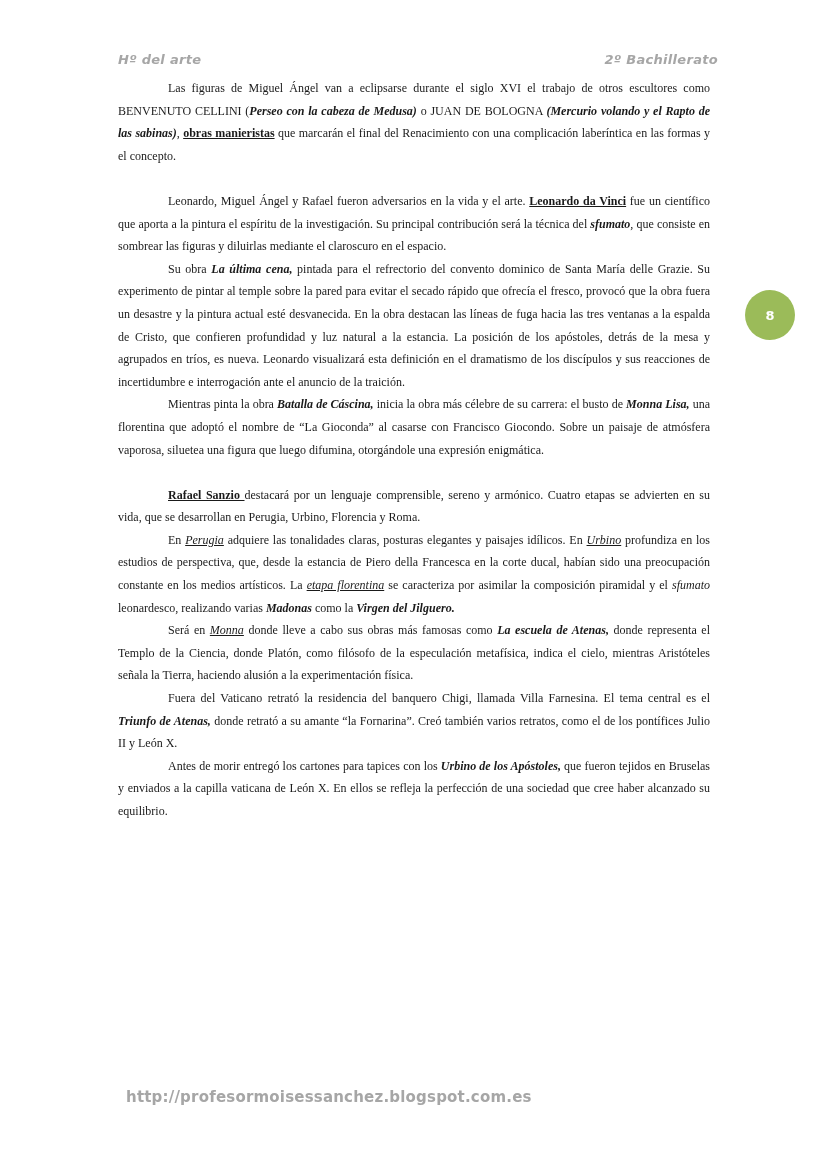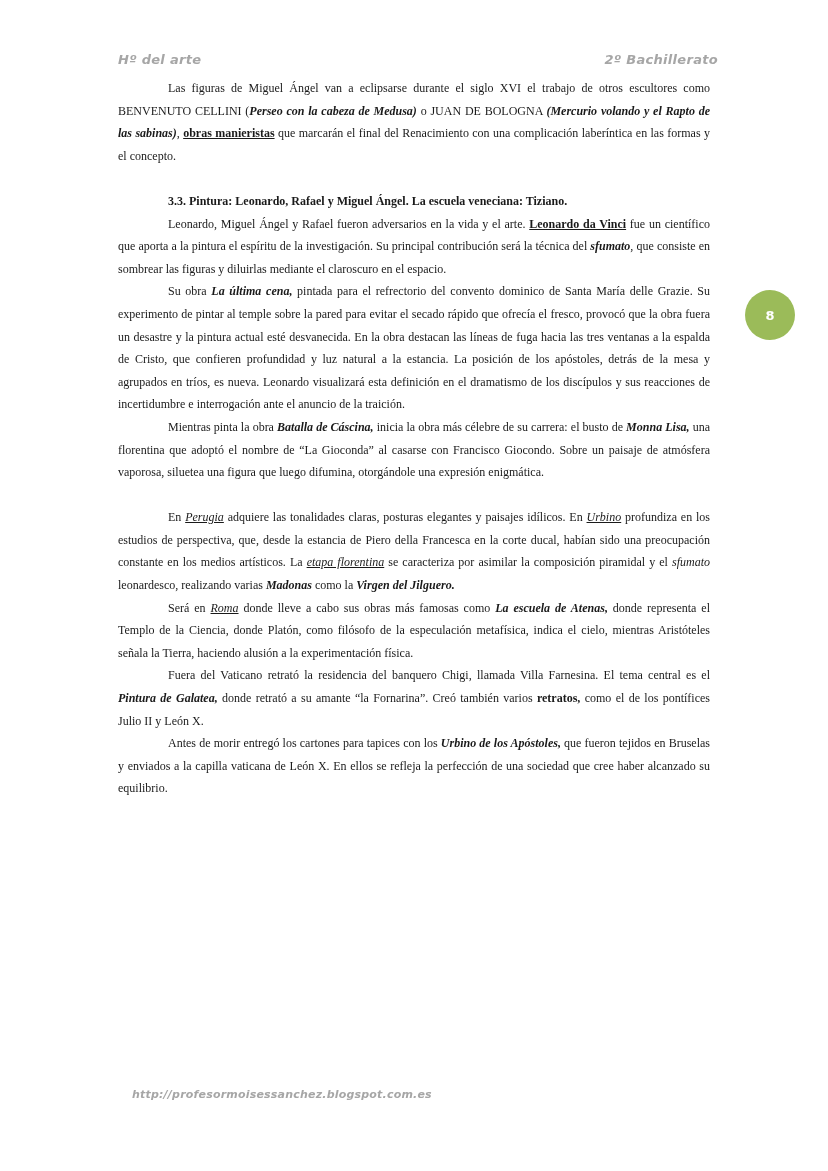--- a/index.html
+++ b/index.html
@@ -5,63 +5,63 @@
   html, body { margin:0; padding:0; background:#ffffff; }
   body { width:828px; height:1171px; position:relative; overflow:hidden; }
   .page { position:absolute; left:0; top:0; width:828px; height:1169px; background:#fff; }
   .hdr { position:absolute; top:52px; font-family:"DejaVu Sans", sans-serif; font-style:italic; font-weight:bold; font-size:13px; color:#a6a6a6; letter-spacing:0.3px; }
   .hdr-left { left:118px; }
   .hdr-right { right:110px; }
   .body { position:absolute; left:118px; top:77px; width:592px; font-family:"Liberation Serif", serif; font-size:12px; line-height:22.6px; color:#1a1a1a; text-align:justify; }
   .body p { margin:0; text-indent:50px; }
   .body .h { font-weight:bold; text-indent:50px; }
   .gap { height:22.6px; }
-  b { font-weight:bold; }
+  b { font-weight:normal; }
   .bi { font-weight:bold; font-style:italic; }
   .i { font-style:italic; }
   .bu { font-weight:bold; text-decoration:underline; }
   .iu { font-style:italic; text-decoration:underline; }
   .badge { position:absolute; left:745px; top:290px; width:50px; height:50px; border-radius:50%; background:#9bbb59; color:#fff; font-family:"DejaVu Sans", sans-serif; font-weight:bold; font-size:13px; display:flex; align-items:center; justify-content:center; }
-  .footer { position:absolute; left:132px; top:1088px; font-family:"DejaVu Sans", sans-serif; font-style:italic; font-weight:bold; font-size:11px; color:#a6a6a6; letter-spacing:0.2px; }
+  .footer { position:absolute; left:126px; top:1088px; font-family:"DejaVu Sans", sans-serif; font-weight:bold; font-size:15px; color:#a6a6a6; letter-spacing:0.2px; }
 </style>
 </head>
 <body>
 
 <div class="page">
 
   <div class="hdr hdr-left">Hº del arte</div>
   <div class="hdr hdr-right">2º Bachillerato</div>
 
   <div class="badge" style="background: rgb(155, 187, 89);">
     <span>8</span>
   </div>
 
   <div class="body">
 
     <p><span>Las figuras de Miguel Ángel van a eclipsarse durante el siglo XVI el trabajo de otros escultores como BENVENUTO CELLINI (</span><span class="bi">Perseo con la cabeza de Medusa)</span><span> o JUAN DE BOLOGNA </span><span class="bi">(Mercurio volando y el Rapto de las sabinas)</span><span>, </span><span class="bu">obras manieristas</span><span> que marcarán el final del Renacimiento con una complicación laberíntica en las formas y el concepto.</span></p>
 
     <div class="gap"></div>
 
-    <p class="h">3.3. Pintura: Leonardo, Rafael y Miguel Ángel. La escuela veneciana: Tiziano.</p>
 
     <p><span>Leonardo, Miguel Ángel y Rafael fueron adversarios en la vida y el arte. </span><span class="bu">Leonardo da Vinci</span><span> fue un científico que aporta a la pintura el espíritu de la investigación. Su principal contribución será la técnica del </span><span class="bi">sfumato</span><span>, que consiste en sombrear las figuras y diluirlas mediante el claroscuro en el espacio.</span></p>
 
 
     <p><span>Su obra </span><span class="bi">La última cena,</span><span> pintada para el refrectorio del convento dominico de Santa María delle Grazie. Su experimento de pintar al temple sobre la pared para evitar el secado rápido que ofrecía el fresco, provocó que la obra fuera un desastre y la pintura actual esté desvanecida. En la obra destacan las líneas de fuga hacia las tres ventanas a la espalda de Cristo, que confieren profundidad y luz natural a la estancia. La posición de los apóstoles, detrás de la mesa y agrupados en tríos, es nueva. Leonardo visualizará esta definición en el dramatismo de los discípulos y sus reacciones de incertidumbre e interrogación ante el anuncio de la traición.</span></p>
 
     <p><span>Mientras pinta la obra </span><span class="bi">Batalla de Cáscina,</span><span> inicia la obra más célebre de su carrera: el busto de </span><span class="bi">Monna Lisa,</span><span> una florentina que adoptó el nombre de “La Gioconda” al casarse con Francisco Giocondo. Sobre un paisaje de atmósfera vaporosa, siluetea una figura que luego difumina, otorgándole una expresión enigmática.</span></p>
 
     <div class="gap"></div>
 
+    <p><span class="bu">Rafael Sanzio </span><span>destacará por un lenguaje comprensible, sereno y armónico. Cuatro etapas se advierten en su vida, que se desarrollan en Perugia, Urbino, Florencia y Roma.</span></p>
 
     <p><span>En </span><span class="iu">Perugia</span><span> adquiere las tonalidades claras, posturas elegantes y paisajes idílicos. En </span><span class="iu">Urbino</span><span> profundiza en los estudios de perspectiva, que, desde la estancia de Piero della Francesca en la corte ducal, habían sido una preocupación constante en los medios artísticos. La </span><span class="iu">etapa florentina</span><span> se caracteriza por asimilar la composición piramidal y el </span><span class="i">sfumato</span><span> leonardesco, realizando varias </span><span class="bi">Madonas</span><span> como la </span><span class="bi">Virgen del Jilguero.</span></p>
 
-    <p><span>Será en </span><span class="iu">Roma</span><span> donde lleve a cabo sus obras más famosas como </span><span class="bi">La escuela de Atenas,</span><span> donde representa el Templo de la Ciencia, donde Platón, como filósofo de la especulación metafísica, indica el cielo, mientras Aristóteles señala la Tierra, haciendo alusión a la experimentación física.</span></p>
+    <p><span>Será en </span><span class="iu">Monna</span><span> donde lleve a cabo sus obras más famosas como </span><span class="bi">La escuela de Atenas,</span><span> donde representa el Templo de la Ciencia, donde Platón, como filósofo de la especulación metafísica, indica el cielo, mientras Aristóteles señala la Tierra, haciendo alusión a la experimentación física.</span></p>
 
-    <p><span>Fuera del Vaticano retrató la residencia del banquero Chigi, llamada Villa Farnesina. El tema central es el </span><span class="bi">Pintura de Galatea,</span><span> donde retrató a su amante “la Fornarina”. Creó también varios </span><b>retratos,</b><span> como el de los pontífices Julio II y León X.</span></p>
+    <p><span>Fuera del Vaticano retrató la residencia del banquero Chigi, llamada Villa Farnesina. El tema central es el </span><span class="bi">Triunfo de Atenas,</span><span> donde retrató a su amante “la Fornarina”. Creó también varios </span><b>retratos,</b><span> como el de los pontífices Julio II y León X.</span></p>
 
     <p><span>Antes de morir entregó los cartones para tapices con los </span><span class="bi">Urbino de los Apóstoles,</span><span> que fueron tejidos en Bruselas y enviados a la capilla vaticana de León X. En ellos se refleja la perfección de una sociedad que cree haber alcanzado su equilibrio.</span></p>
 
   </div>
 
   <div class="footer">http://profesormoisessanchez.blogspot.com.es</div>
 
 </div>
 
 </body></html>

